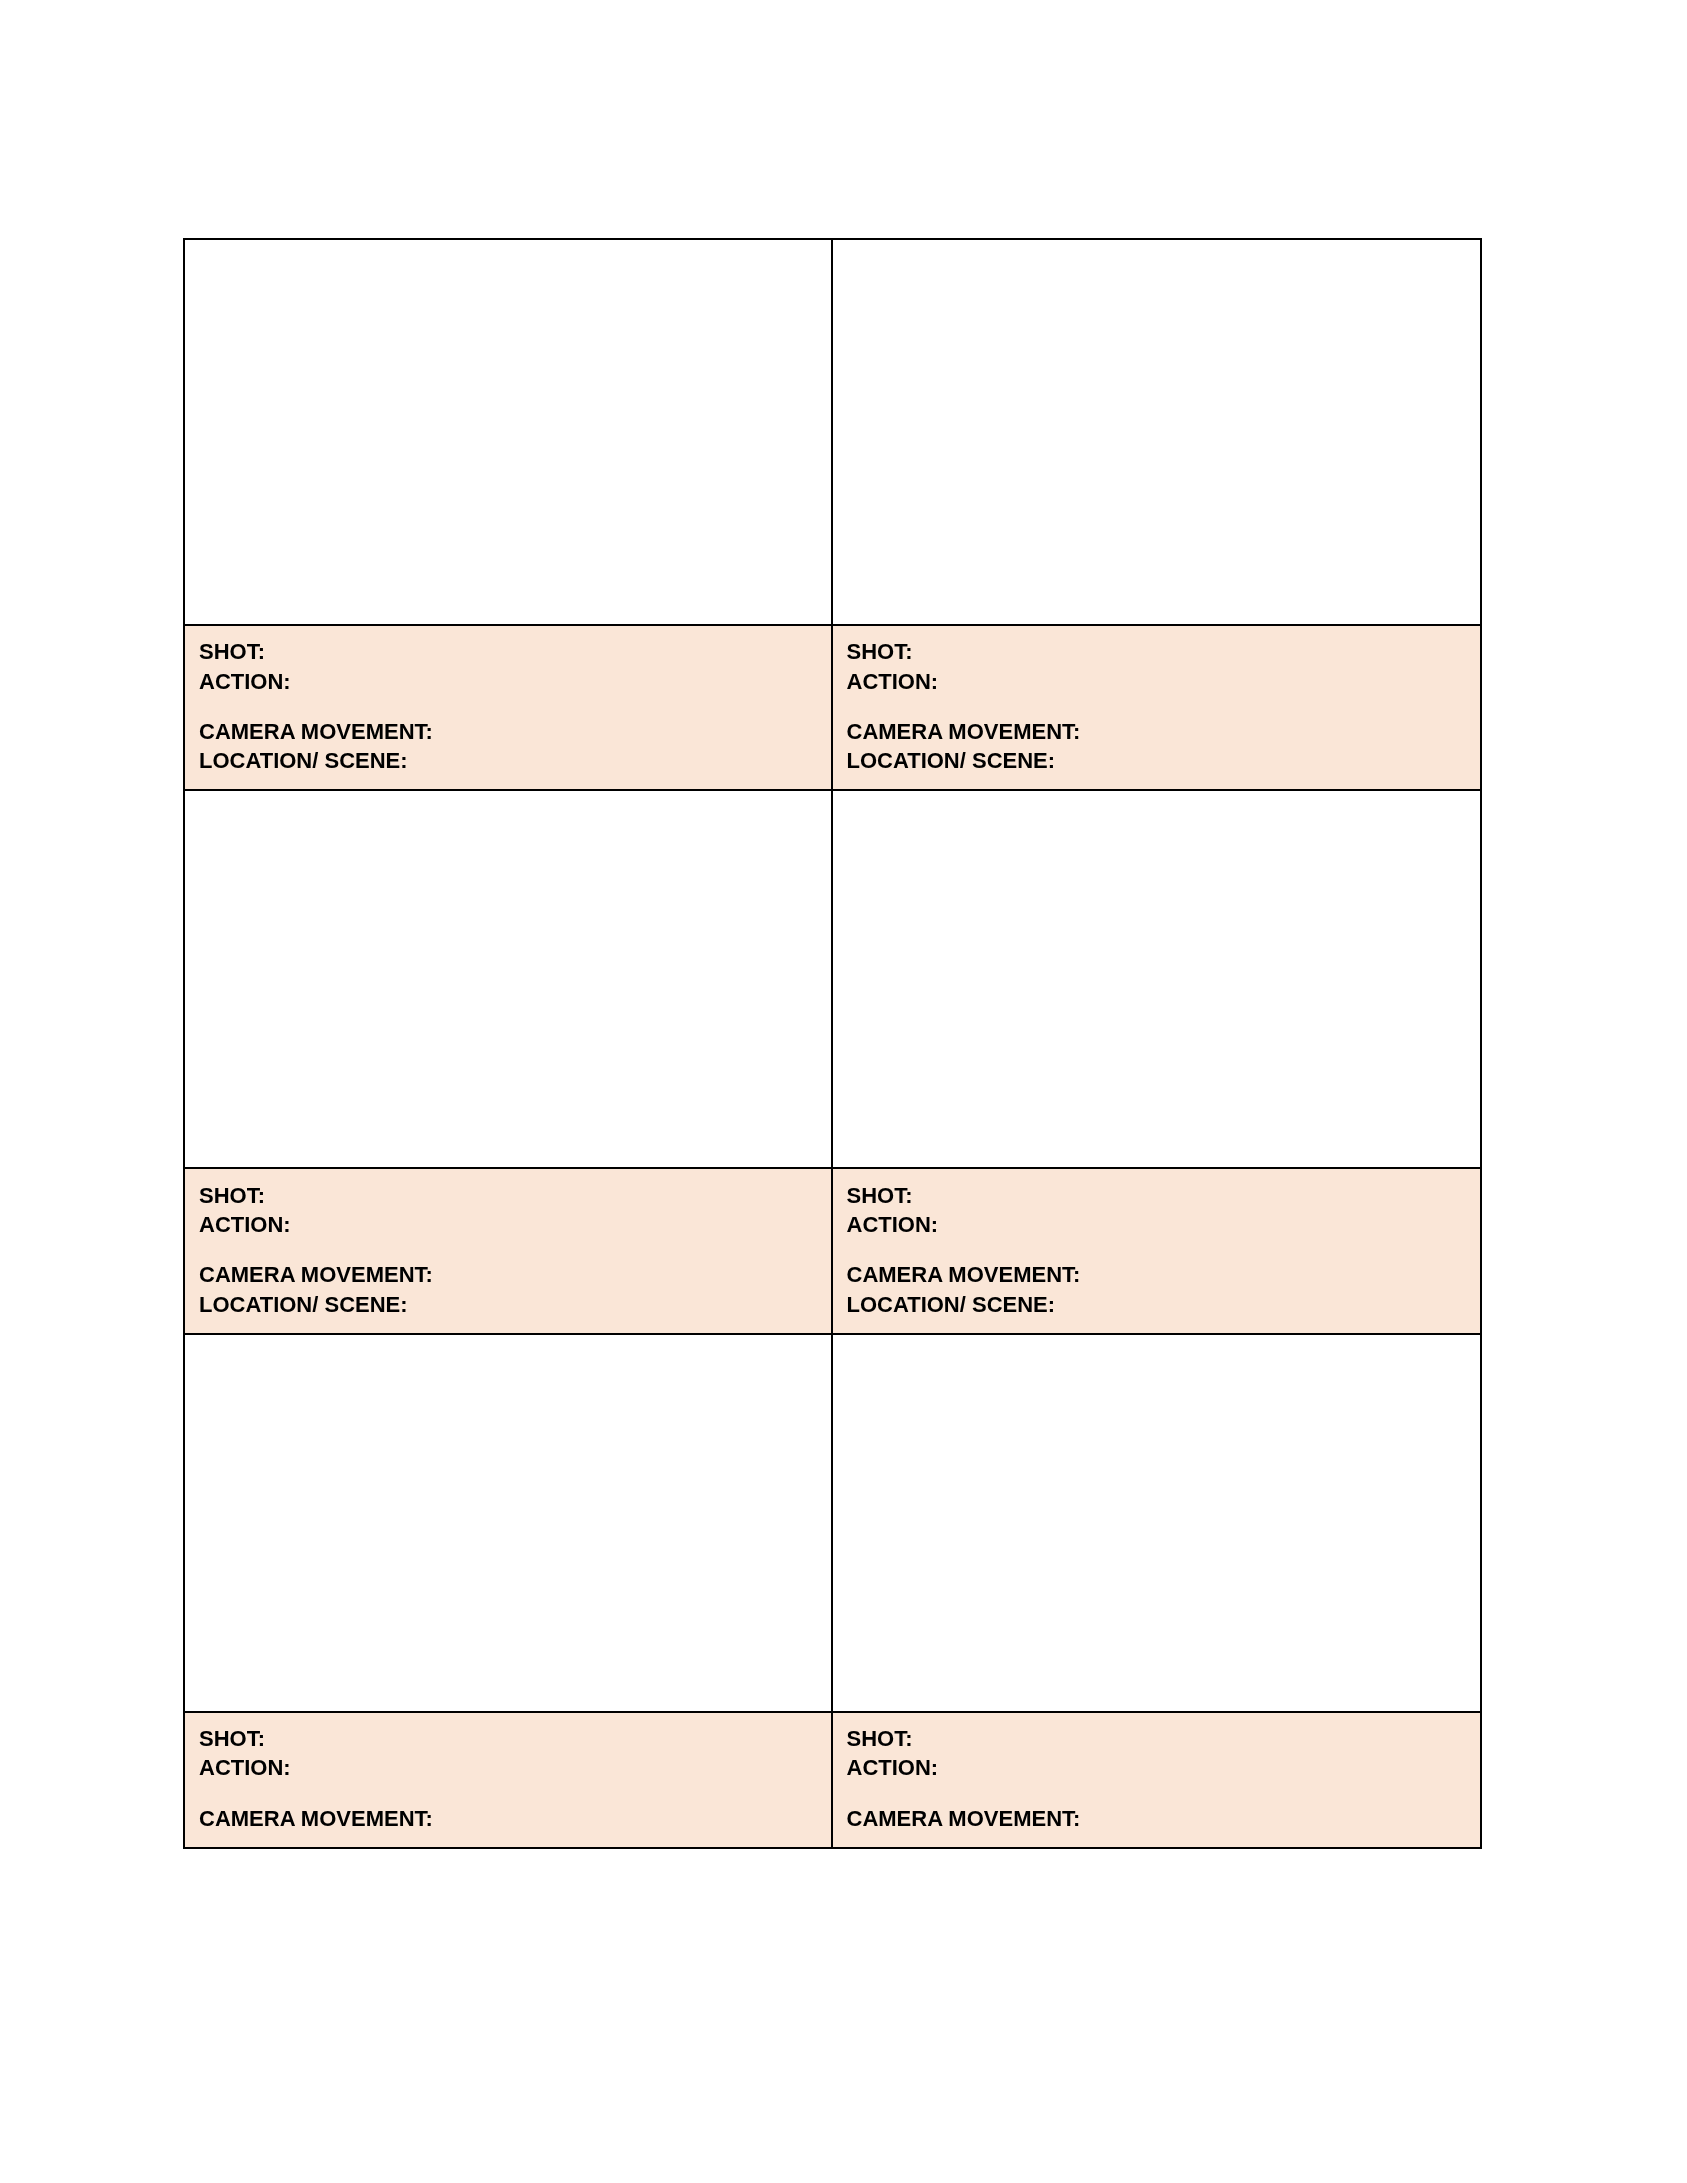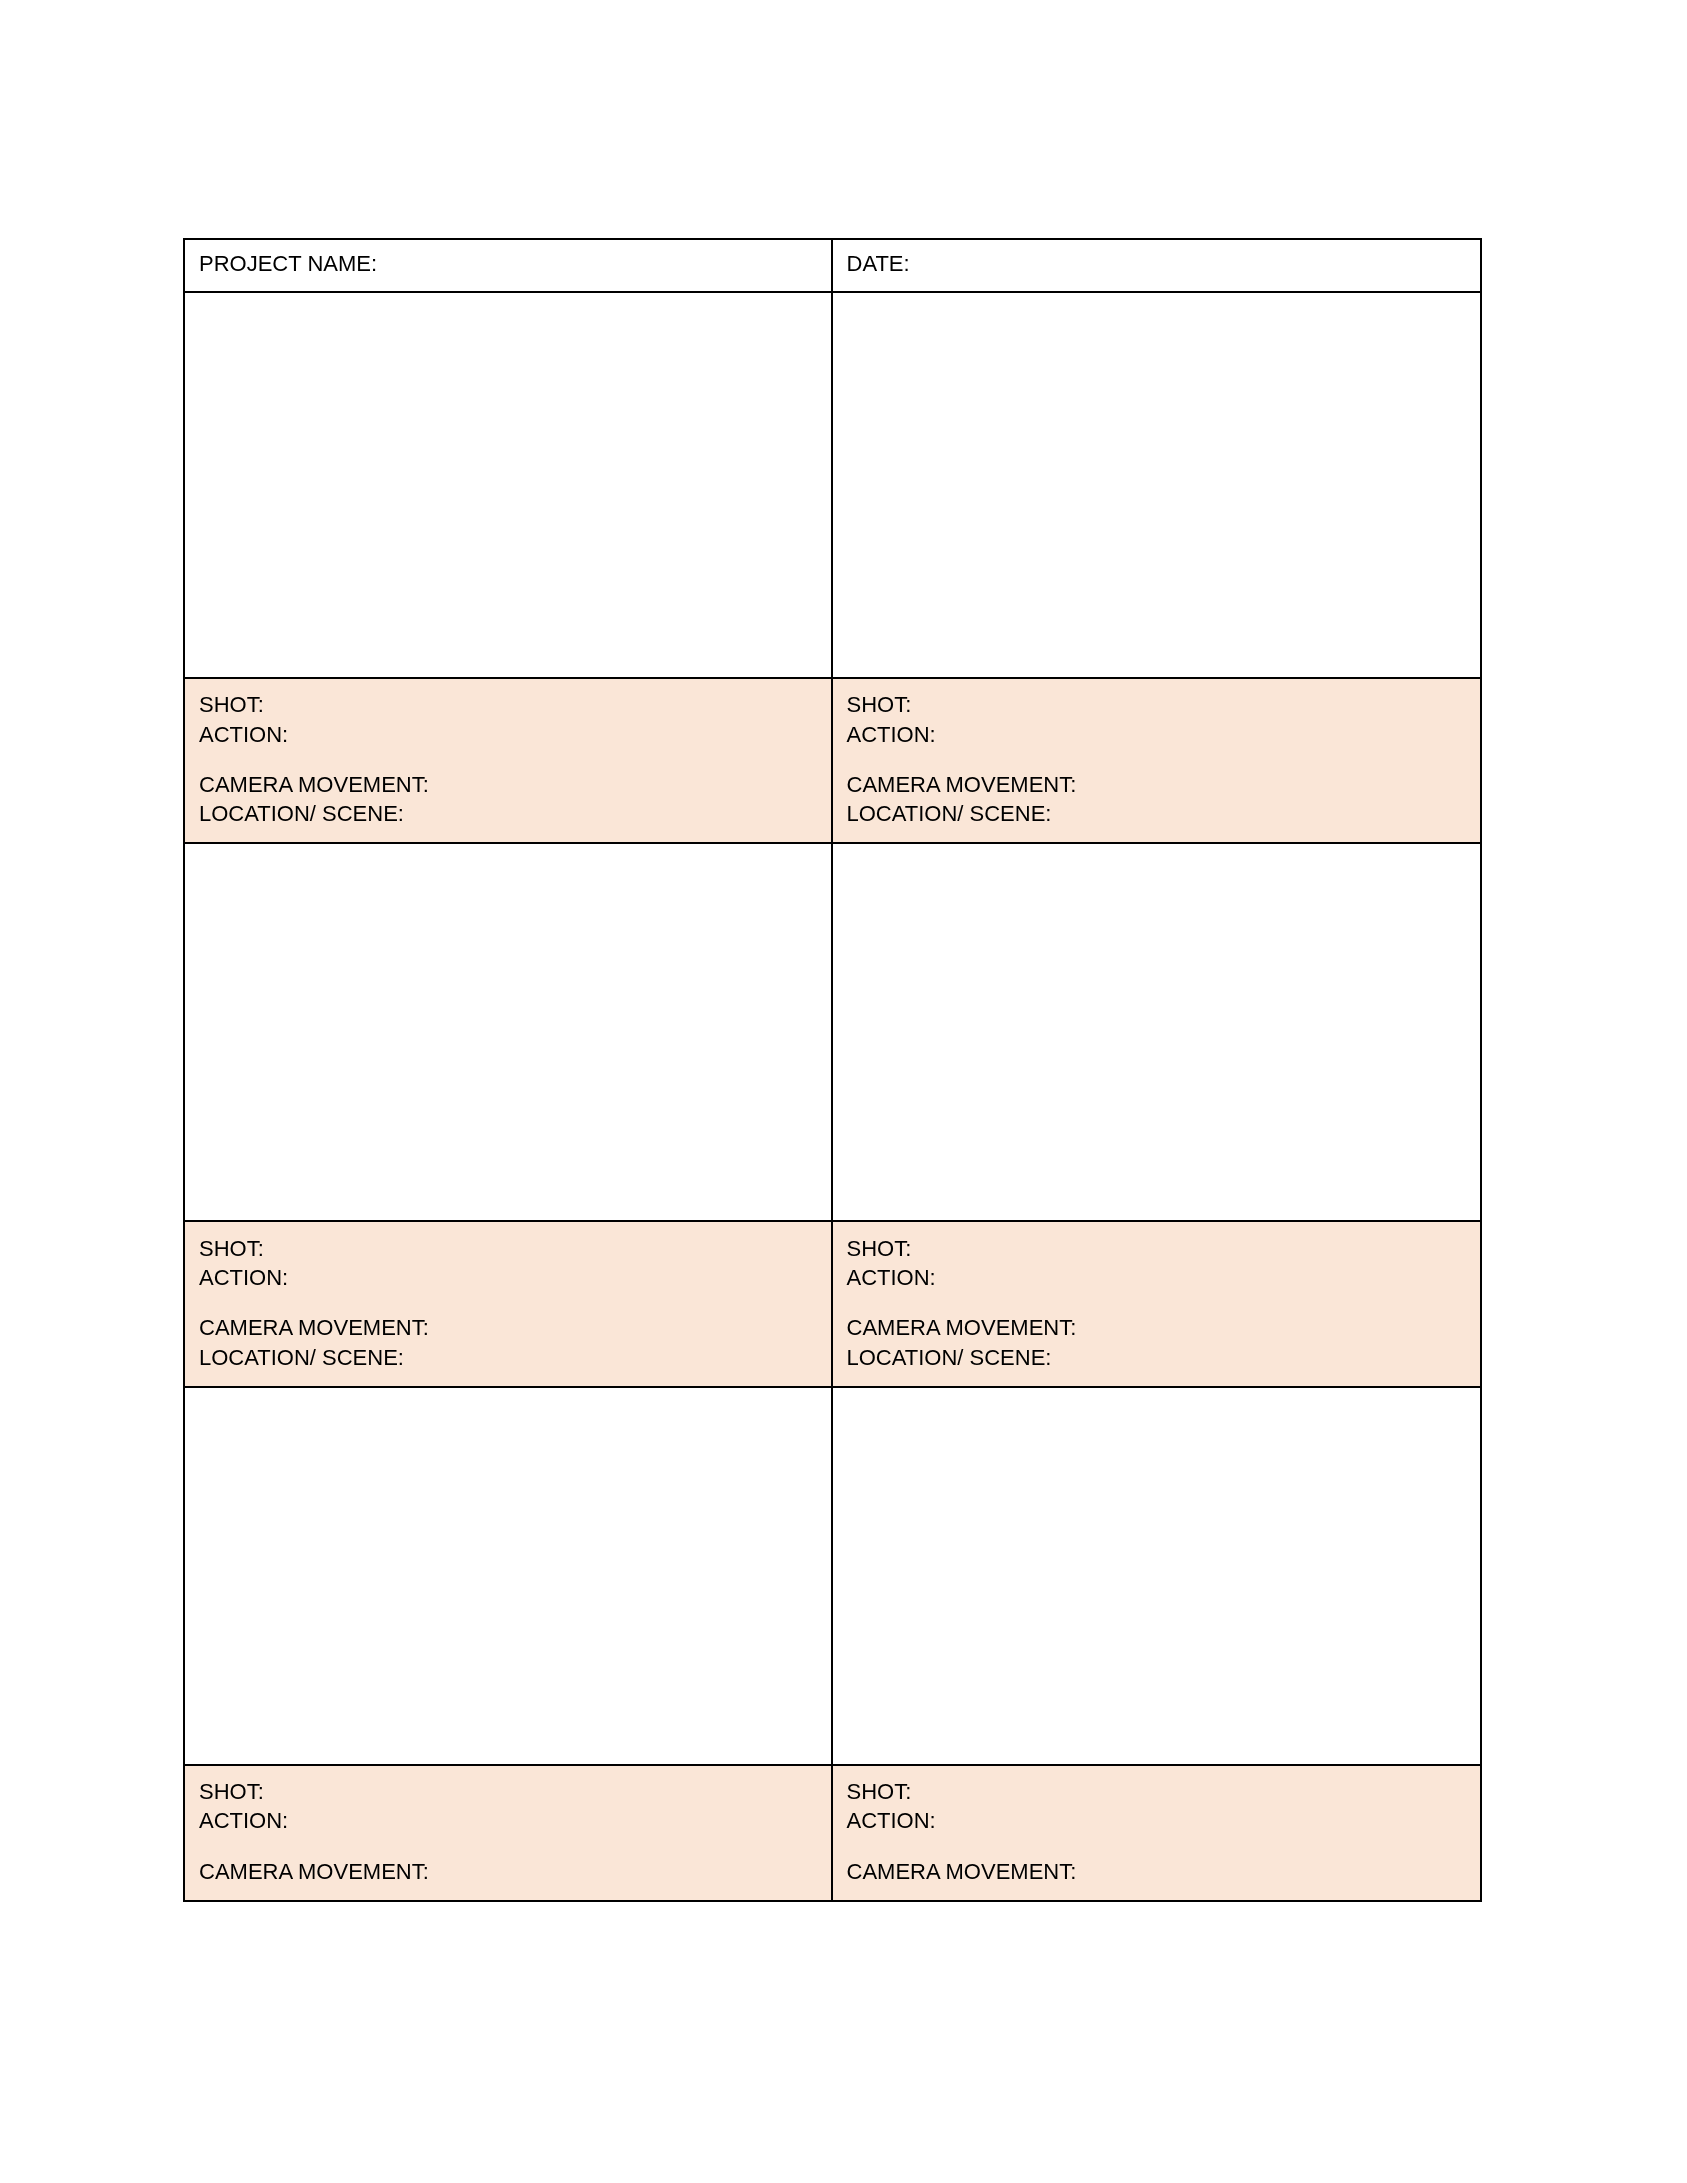--- a/index.html
+++ b/index.html
@@ -70,20 +70,21 @@
   .frame-row.h2 .frame-cell { height: 376px; }
   .frame-row.h3 .frame-cell { height: 376px; }
 
   
   .label-row {
     display: flex;
     width: 100%;
     box-sizing: border-box;
     background: #f97316;
     border-bottom: 2.6px solid #000000;
+    font-weight: bold;
   }
   .label-row.last {
     border-bottom: none;
   }
   .label-cell {
     flex: 1 1 50%;
     box-sizing: border-box;
     background: #fae6d7;
     padding: 11.4px 14px 14px 14px;
     font-size: 22px;
@@ -103,28 +104,20 @@
   }
   .label-row.tall .label-cell { min-height: 155px; }
   .label-row.short .label-cell { min-height: 112px; }
 </style>
 </head>
 <body>
 
 <div class="page">
   <div class="sheet">
 
-    <div class="header-row">
-      <div class="header-cell left">
-        <span>PROJECT NAME:</span>
-      </div>
-      <div class="header-cell">
-        <span>DATE:</span>
-      </div>
-    </div>
 
     <div class="frame-row h1">
       <div class="frame-cell left"></div>
       <div class="frame-cell"></div>
     </div>
 
     <div class="label-row tall">
       <div class="label-cell left">
         <span class="label-line">SHOT:</span>
         <span class="label-line">ACTION:</span>

